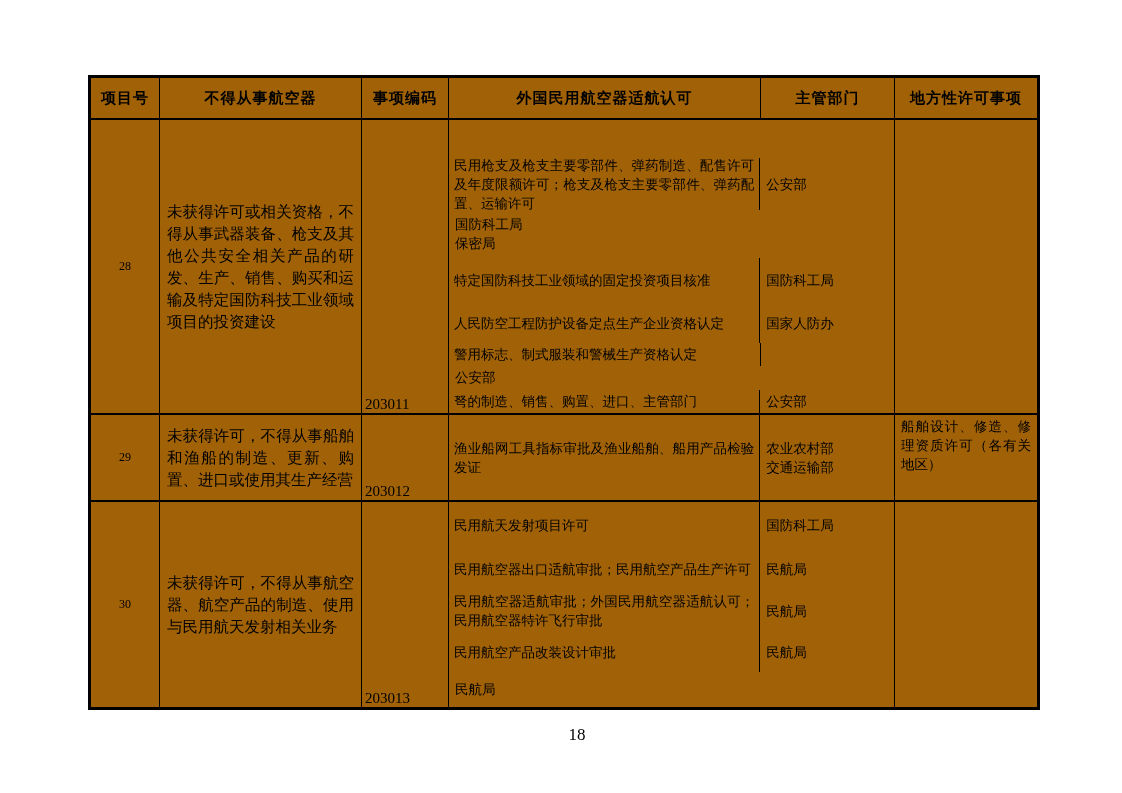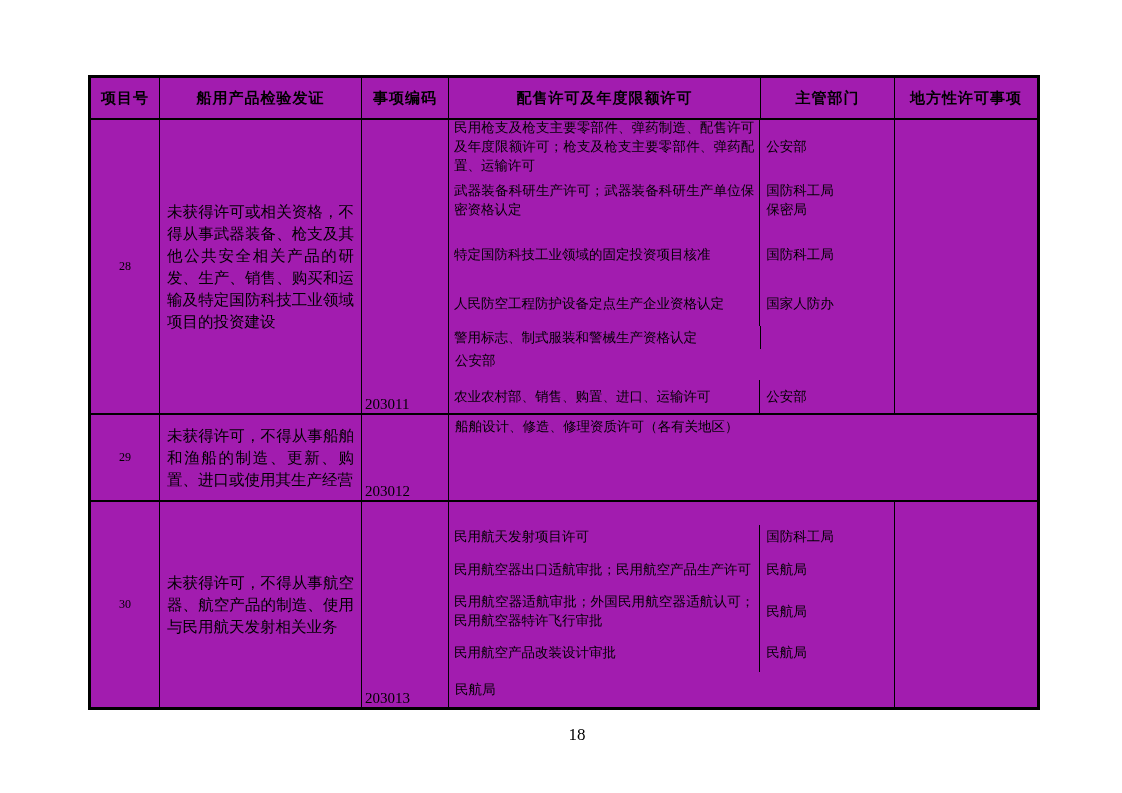--- a/index.html
+++ b/index.html
@@ -6,21 +6,21 @@
   html,body { background:#ffffff; }
   body {
     width:1122px; height:793px;
     position:relative;
     font-family:"Liberation Serif","DejaVu Serif",serif;
     color:#000;
   }
   .doc-table {
     position:absolute; left:88px; top:75px; width:952px;
     border:3px solid #000;
-    background:#a21caf;
+    background:#a16207;
   }
   .trow { display:flex; width:100%; }
   .thead { height:42px; border-bottom:2px solid #000; }
   .thead .cell {
     display:flex; align-items:center; justify-content:center;
     font-weight:bold; font-size:15px; letter-spacing:1px;
   }
   .cell { border-right:1.5px solid #000; }
   .cell:last-child { border-right:none; }
   .c1 { width:69px; }
@@ -57,23 +57,23 @@
     font-size:13.5px; line-height:19px;
     padding:2px 5px;
   }
   .sub .m span { text-align:justify; text-justify:inter-character; width:100%; }
   .sub .d {
     width:134px; display:flex; align-items:center;
     font-size:13.5px; line-height:19px;
     padding:2px 6px; white-space:pre-line;
   }
   .sub.grow { flex:1; }
-  .r28 .s1 { height:52px; } .r28 .s2 { height:56px; } .r28 .s3 { height:52px; }
+  .r28 .s1 { height:52px;margin-top:38px; } .r28 .s2 { height:56px; } .r28 .s3 { height:52px; }
   .r28 .s4 { height:46px;justify-content:center; } .r28 .s5 { height:54px;flex-direction:column; } .r28 .s6 { flex:1; }
-  .r30 .s1 { height:46px;align-items:flex-end; } .r30 .s2 { height:42px; } .r30 .s3 { height:42px; }
+  .r30 .s1 { height:46px; } .r30 .s2 { height:42px; } .r30 .s3 { height:42px; }
   .r30 .s4 { height:40px; } .r30 .s5 { flex:1; }
   .local-cell {
     display:flex; align-items:flex-start;
     font-size:13.5px; line-height:19px;
     padding:2px 6px;
   }
   .local-cell span { text-align:justify; text-justify:inter-character; width:100%; }
   .page-number {
     position:absolute; left:16px; top:725px; width:1122px;
     text-align:center; font-size:17px;
@@ -82,27 +82,27 @@
 </head>
 <body>
 
 <div class="doc-table">
 
   <div class="trow thead">
     <div class="cell c1">
         <span>项目号</span>
       </div>
     <div class="cell c2">
-        <span>船用产品检验发证</span>
+        <span>不得从事航空器</span>
       </div>
     <div class="cell c3">
         <span>事项编码</span>
       </div>
     <div class="cell c4h">
-        <span>配售许可及年度限额许可</span>
+        <span>外国民用航空器适航认可</span>
       </div>
     <div class="cell c5h">
         <span>主管部门</span>
       </div>
     <div class="cell c6">
         <span>地方性许可事项</span>
       </div>
   </div>
 
   <div class="trow r28">
@@ -117,23 +117,20 @@
       </div>
     <div class="cell c45">
       <div class="measures">
         <div class="sub s1">
           <div class="m">
               <span>民用枪支及枪支主要零部件、弹药制造、配售许可及年度限额许可；枪支及枪支主要零部件、弹药配置、运输许可</span>
             </div>
           <div class="d">公安部</div>
         </div>
         <div class="sub s2">
-          <div class="m">
-              <span>武器装备科研生产许可；武器装备科研生产单位保密资格认定</span>
-            </div>
           <div class="d">国防科工局
 保密局</div>
         </div>
         <div class="sub s3">
           <div class="m">
               <span>特定国防科技工业领域的固定投资项目核准</span>
             </div>
           <div class="d">国防科工局</div>
         </div>
         <div class="sub s4">
@@ -143,41 +140,52 @@
           <div class="d">国家人防办</div>
         </div>
         <div class="sub s5">
           <div class="m">
               <span>警用标志、制式服装和警械生产资格认定</span>
             </div>
           <div class="d">公安部</div>
         </div>
         <div class="sub s6">
           <div class="m">
-              <span>农业农村部、销售、购置、进口、运输许可</span>
+              <span>弩的制造、销售、购置、进口、主管部门</span>
             </div>
           <div class="d">公安部</div>
         </div>
       </div>
     </div>
     <div class="cell c6 local-cell">
         <span></span>
       </div>
   </div>
 
   <div class="trow r29">
     <div class="cell c1 num-cell">
         <span>29</span>
       </div>
     <div class="cell c2 item-cell">
         <span>未获得许可，不得从事船舶和渔船的制造、更新、购置、进口或使用其生产经营</span>
       </div>
     <div class="cell c3 code-cell">
         <span>203012</span>
       </div>
+    <div class="cell c45">
+      <div class="measures">
+        <div class="sub grow">
+          <div class="m">
+              <span>渔业船网工具指标审批及渔业船舶、船用产品检验发证</span>
+            </div>
+          <div class="d">农业农村部
+交通运输部</div>
+        </div>
+      </div>
+    </div>
     <div class="cell c6 local-cell">
         <span>船舶设计、修造、修理资质许可（各有关地区）</span>
       </div>
   </div>
 
   <div class="trow r30">
     <div class="cell c1 num-cell">
         <span>30</span>
       </div>
     <div class="cell c2 item-cell">

